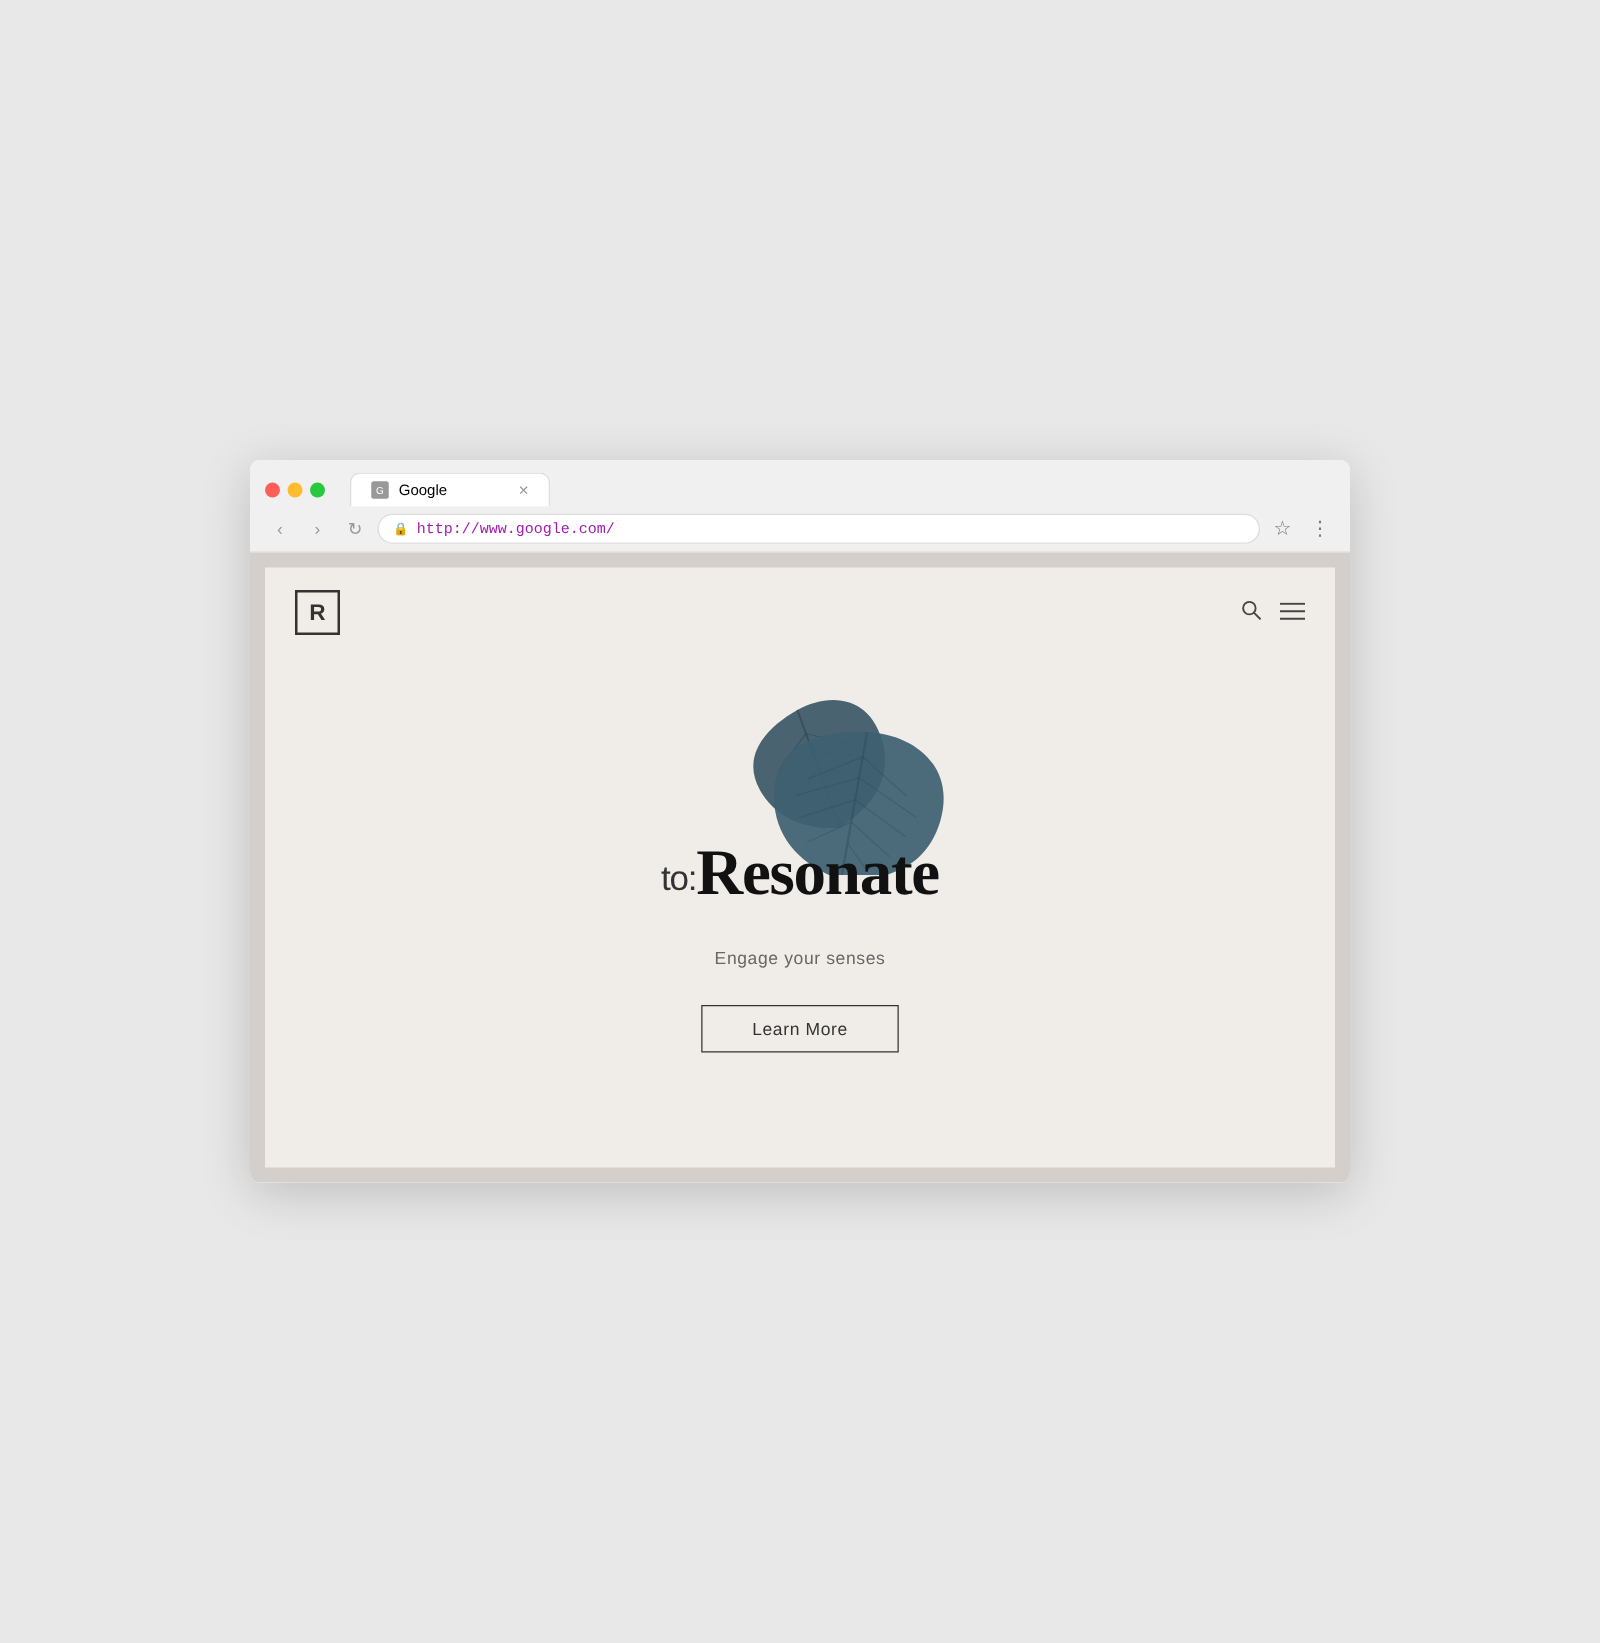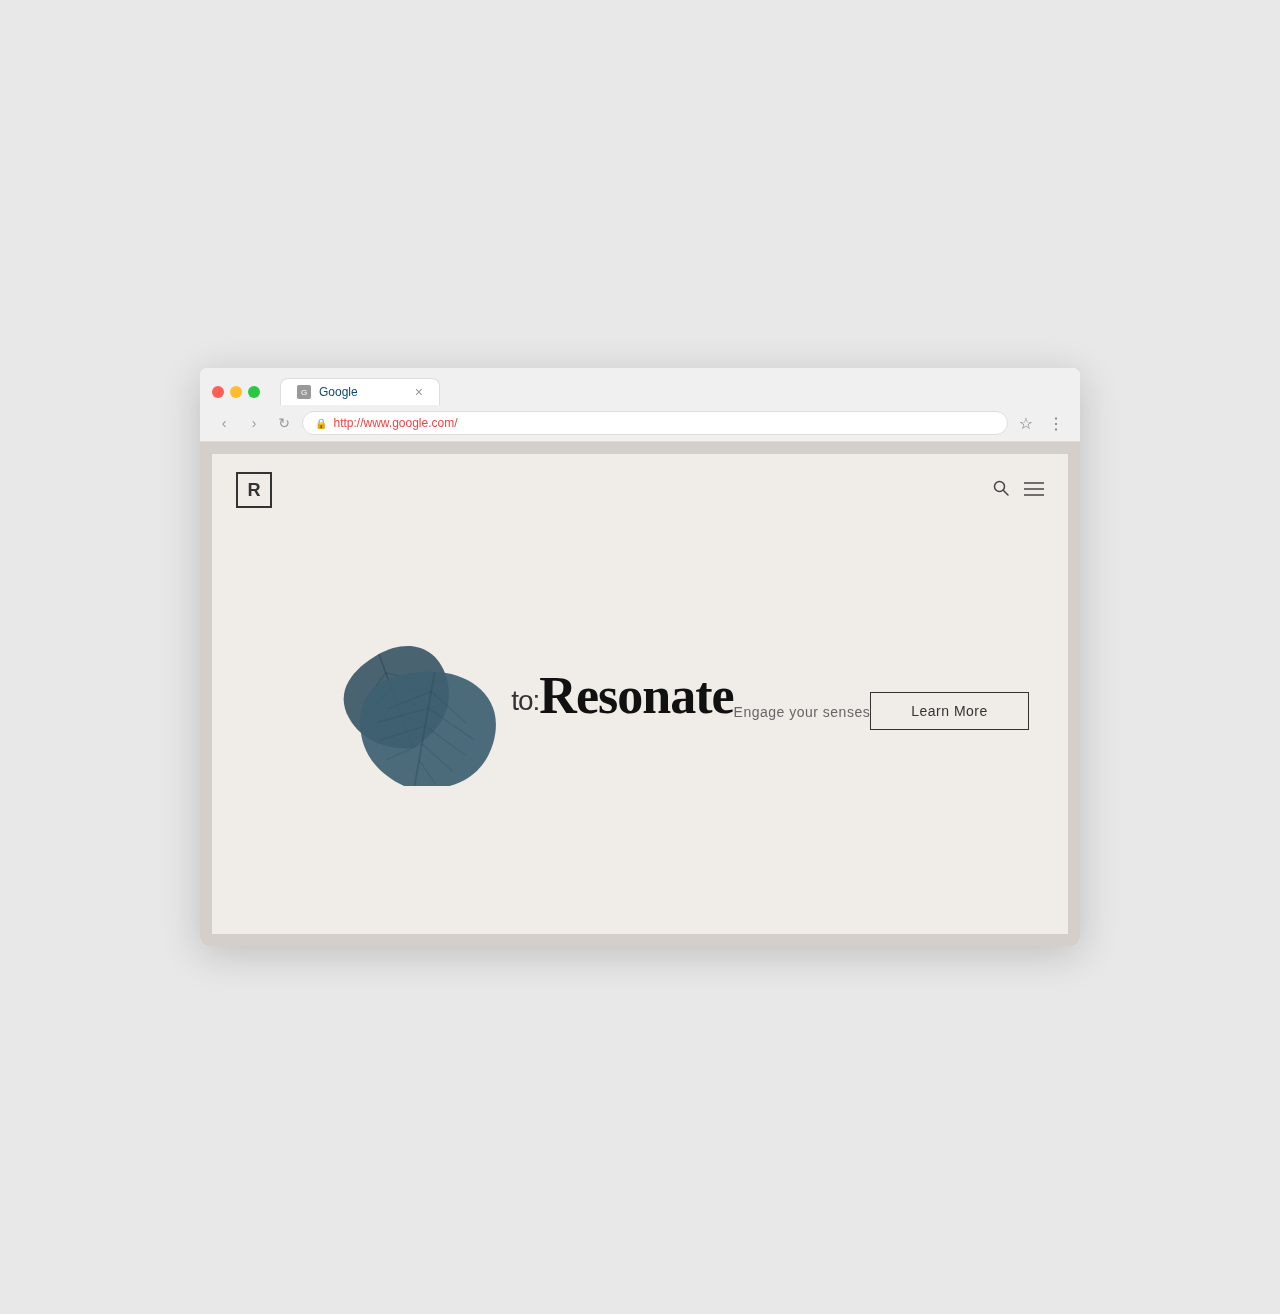--- a/index.html
+++ b/index.html
@@ -82,21 +82,21 @@
       font-size: 8px;
       display: flex;
       align-items: center;
       justify-content: center;
       color: #fff;
     }
 
     .tab-title {
       flex: 1;
       font-size: 12px;
-      color: #0c4a6e;
+      color: #000000;
     }
 
     .tab-close {
       font-size: 14px;
       color: #999;
       cursor: pointer;
       line-height: 1;
     }
 
     .browser-toolbar {
@@ -132,21 +132,22 @@
       gap: 6px;
     }
 
     .address-lock {
       color: #999;
       font-size: 10px;
     }
 
     .address-text {
       font-size: 12px;
-      color: #ef4444;
+      color: #a21caf;
+      font-family: Liberation Mono, monospace;
     }
 
     .toolbar-actions {
       display: flex;
       gap: 6px;
       align-items: center;
     }
 
     .toolbar-icon-btn {
       width: 24px;
@@ -206,21 +207,21 @@
     .site-nav-icon {
       font-size: 18px;
       cursor: pointer;
       color: #444;
     }
 
     
     .hero-section {
       flex: 1;
       display: flex;
-      flex-direction: row;
+      flex-direction: column;
       align-items: center;
       justify-content: center;
       padding: 20px 20px 88px;
       position: relative;
     }
 
     .leaves-container {
       position: relative;
       width: 260px;
       height: 140px;

